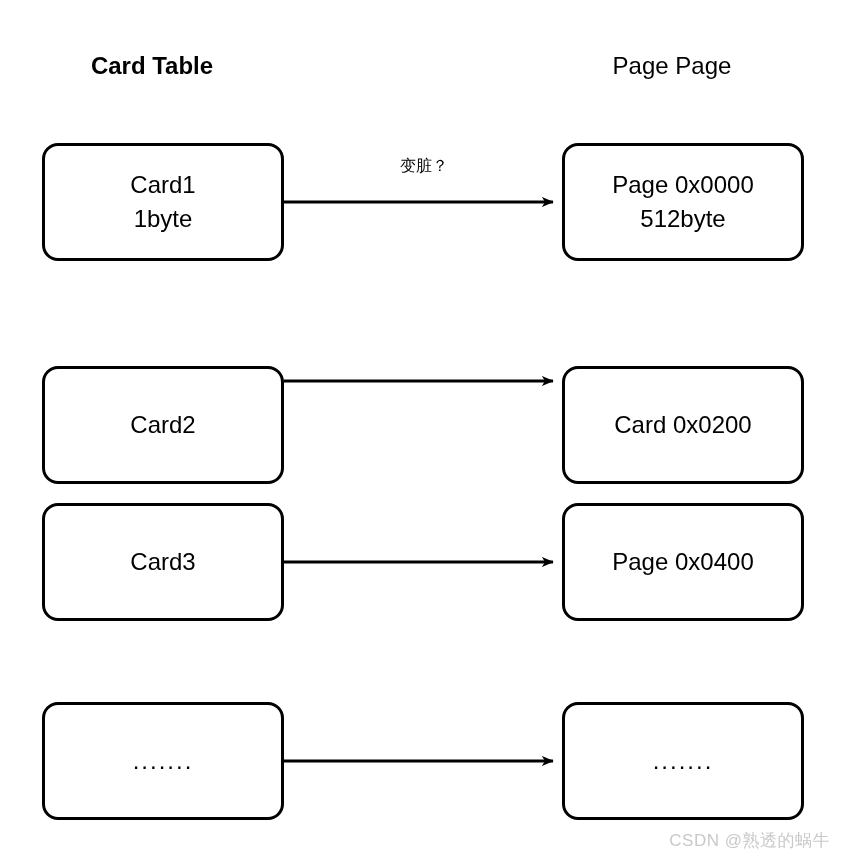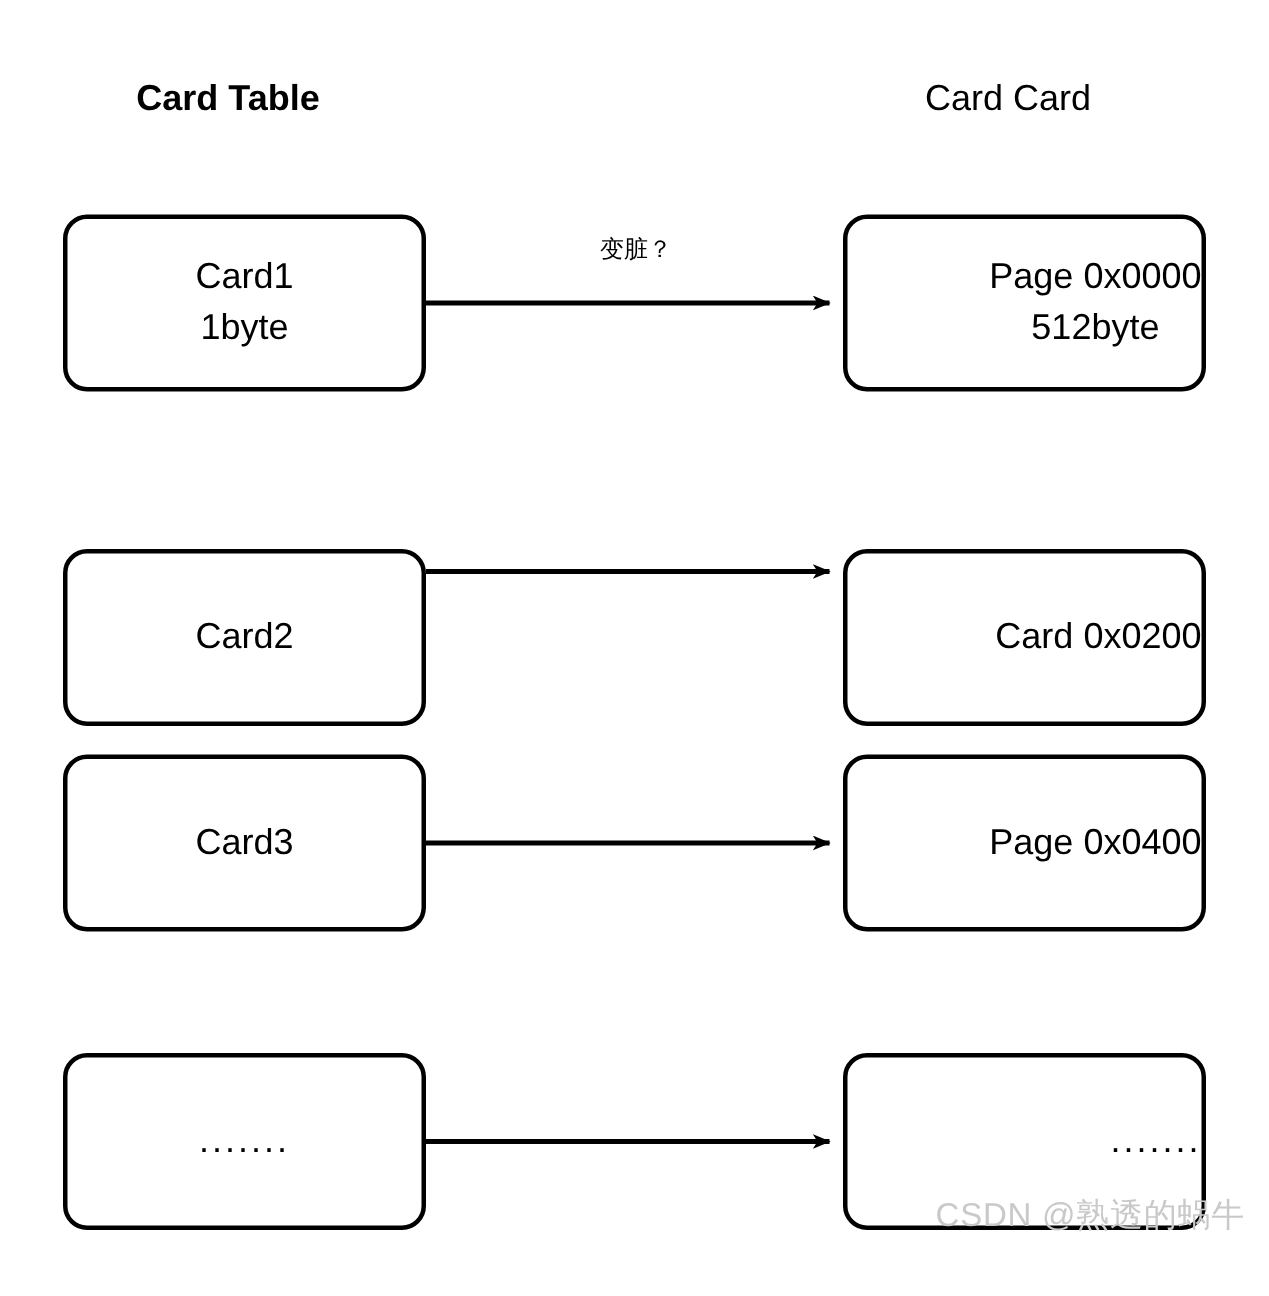--- a/index.html
+++ b/index.html
@@ -54,43 +54,43 @@
     color: #000000;
     white-space: pre-line;
     letter-spacing: 0px;
   }
   .node-label.dots {
     letter-spacing: 2px;
     font-size: 24px;
   }
 
   .left-node  { left: 42px; }
-  .right-node { left: 562px; justify-content: flex-end; }
+  .right-node { left: 562px; }
 
   .row1 { top: 143px; }
   .row2 { top: 322px; margin-top: 44px; }
   .row3 { top: 503px; }
   .row4 { top: 702px; }
 
   .edge-label {
     position: absolute;
     font-family: "DejaVu Serif", "Liberation Serif", serif;
     font-size: 16px;
     line-height: 28px;
     color: #000000;
     white-space: nowrap;
     text-align: center;
   }
   #edge-label-1 { left: 324px; top: 152px; width: 200px; }
 
   #watermark {
     position: absolute;
     right: 16px;
-    top: 799px;
-    font-size: 22px;
+    top: 830px;
+    font-size: 17px;
     line-height: 22px;
     color: #c9c9c9;
     white-space: nowrap;
     letter-spacing: 0.5px;
   }
 </style>
 </head>
 <body>
 
 <svg id="canvas" viewBox="0 0 846 864" xmlns="http://www.w3.org/2000/svg">
@@ -108,21 +108,21 @@
   </g>
   <g>
     <line x1="284" y1="562" x2="553" y2="562" stroke="#000000" stroke-width="3.2" marker-end="url(#classic-arrow)"></line>
   </g>
   <g>
     <line x1="284" y1="761" x2="553" y2="761" stroke="#000000" stroke-width="3.2" marker-end="url(#classic-arrow)"></line>
   </g>
 </svg>
 
 <div class="col-header" id="header-card-table">Card Table</div>
-<div class="col-header" id="header-card-page">Card Card</div>
+<div class="col-header" id="header-card-page">Page Page</div>
 
 <div class="node left-node row1">
   <div class="node-label">Card1
 1byte</div>
 </div>
 <div class="edge-label" id="edge-label-1">变脏？</div>
 <div class="node right-node row1">
   <div class="node-label">Page 0x0000
 512byte</div>
 </div>

